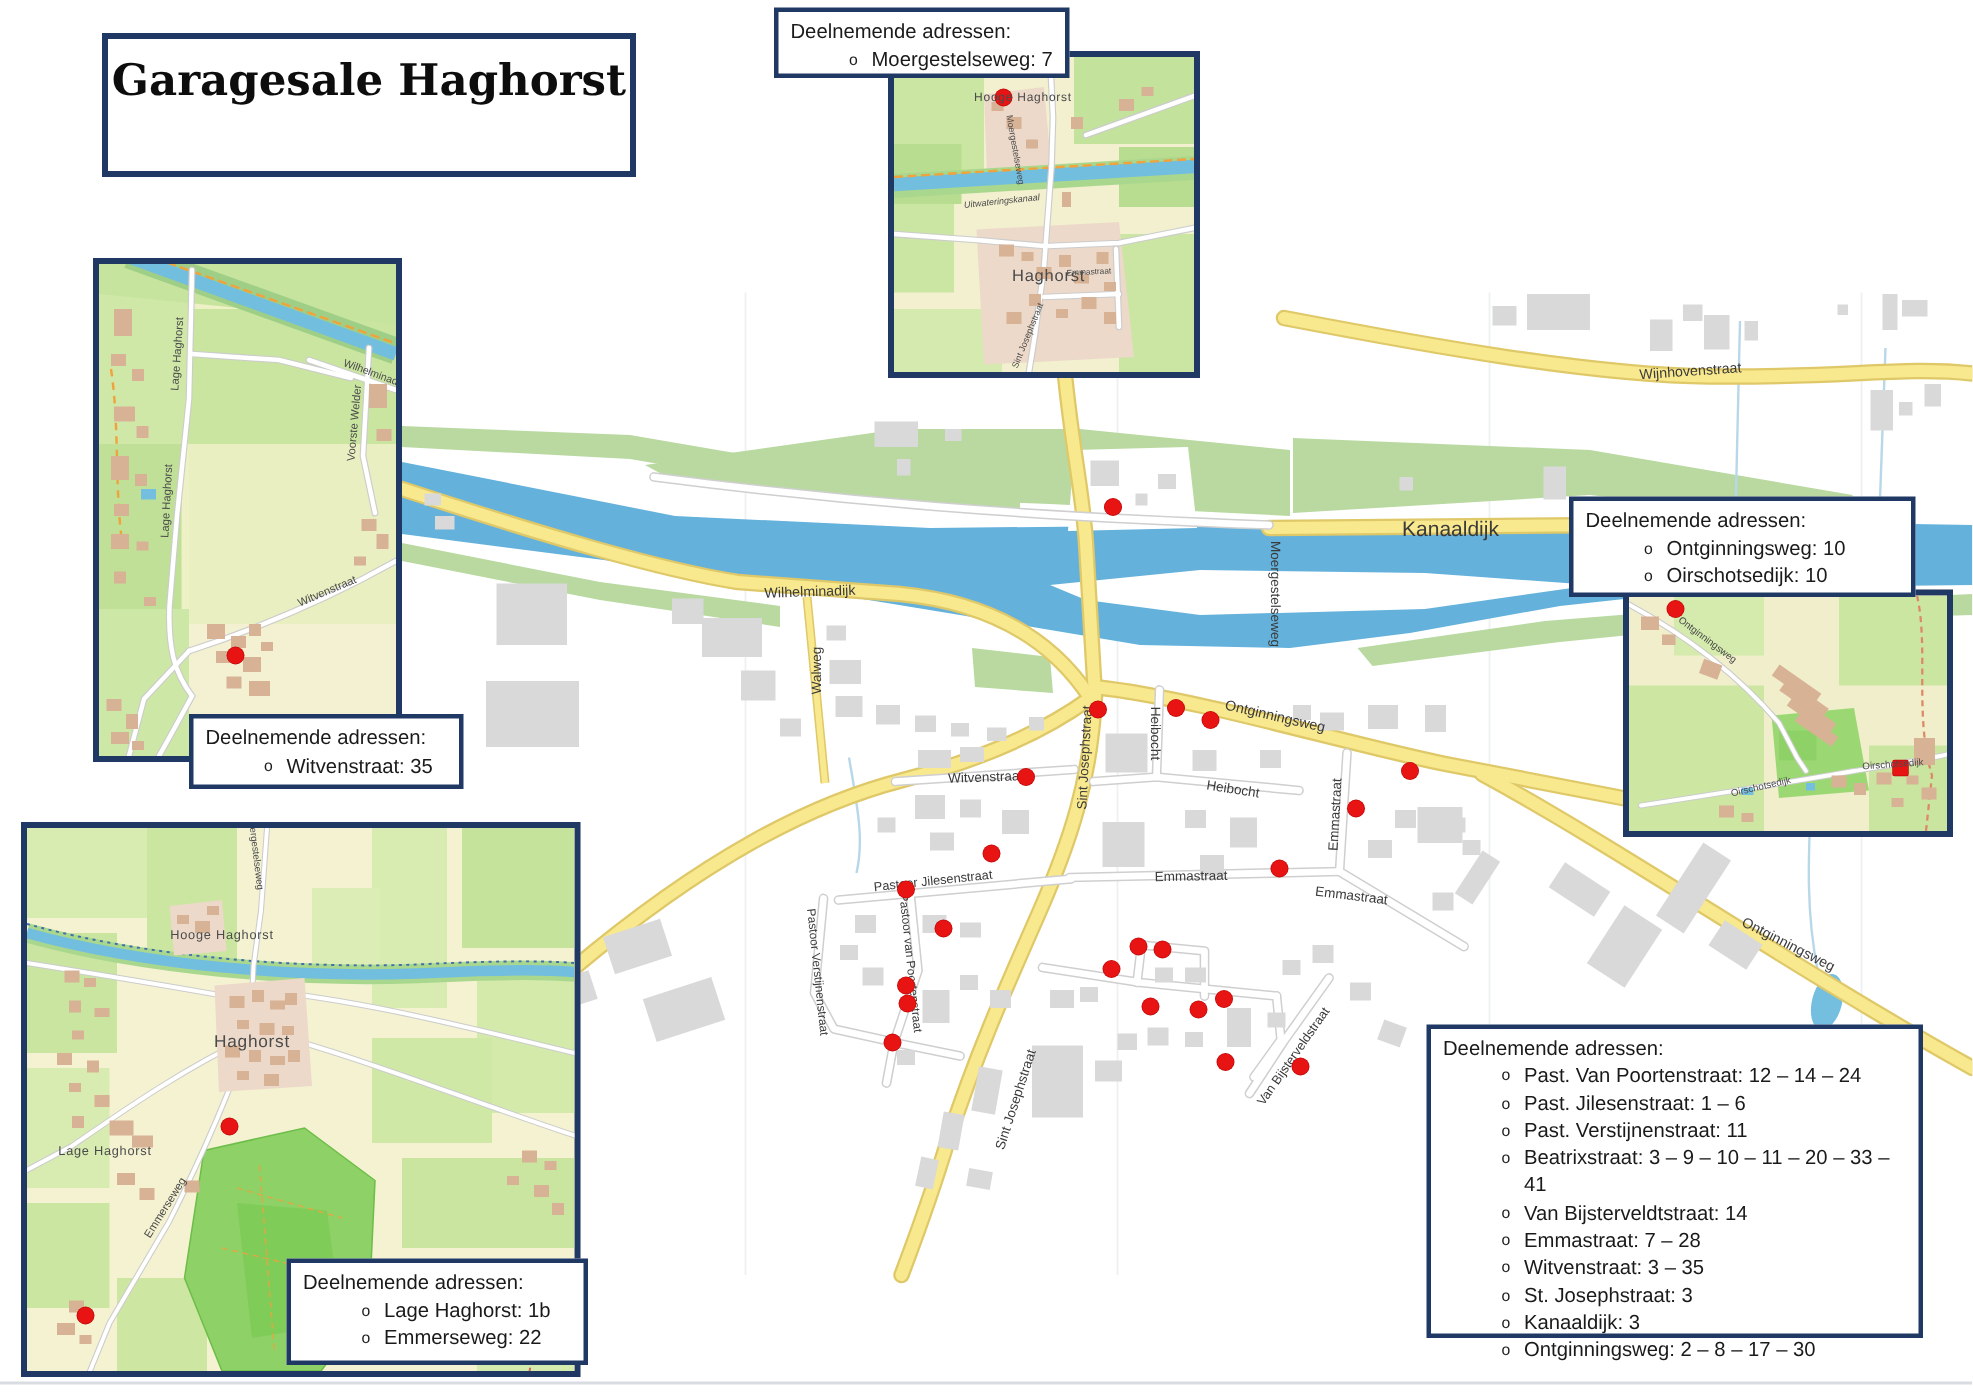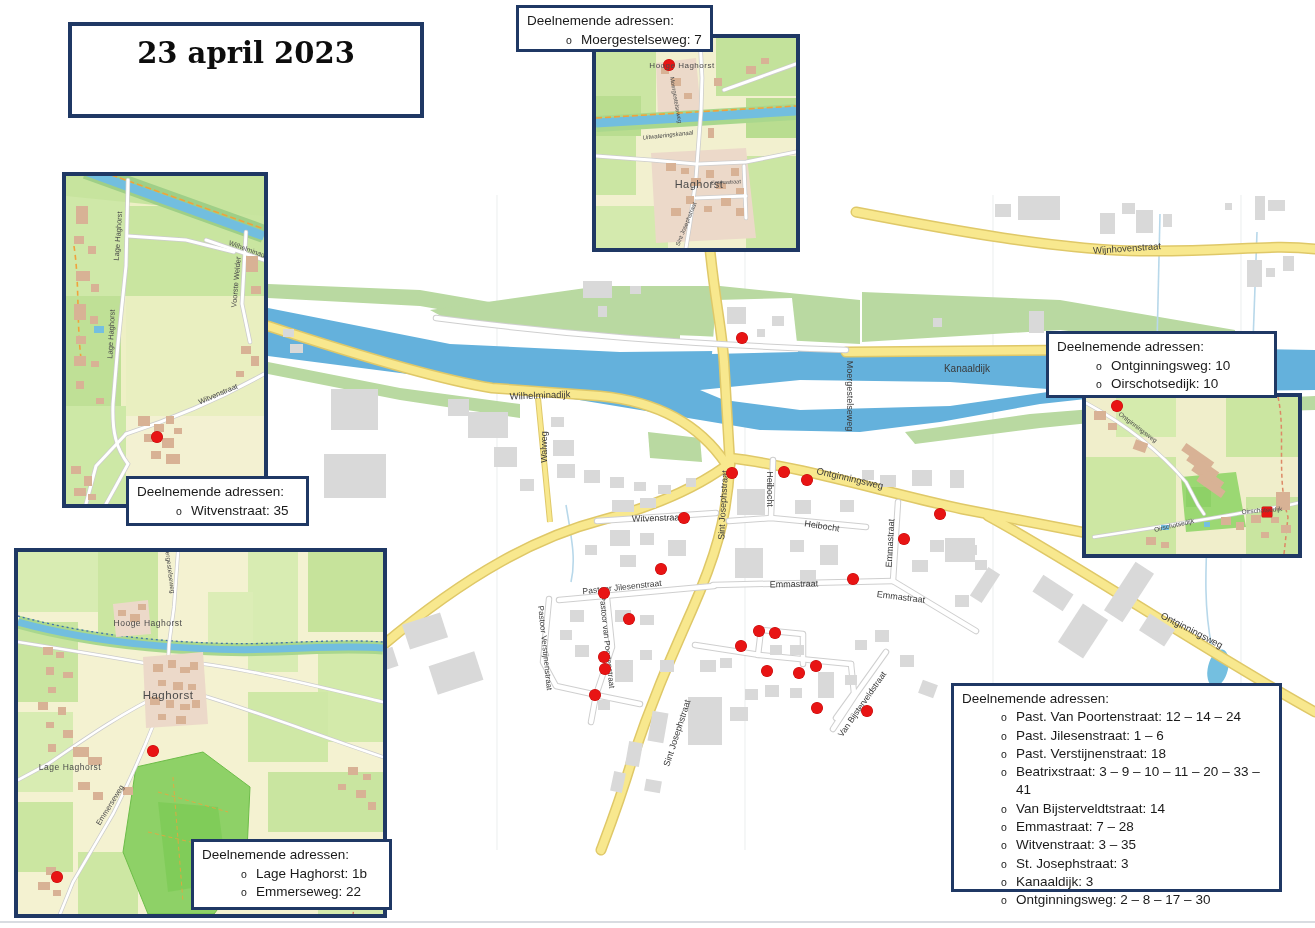--- a/index.html
+++ b/index.html
@@ -222,21 +222,21 @@
       <rect x="1142" y="620" width="30" height="20" transform="rotate(33 1157 630)"></rect>
       <rect x="1188" y="688" width="26" height="40" transform="rotate(30 1201 708)"></rect>
       <rect x="978" y="568" width="14" height="34" transform="rotate(33 985 585)"></rect>
       <rect x="945" y="538" width="30" height="24"></rect>
     </g>
   </svg>
 
   <div class="street-labels">
     <span class="slabel" style="left:1127px;top:248px;font-size:9.5px;transform:translate(-50%,-50%) rotate(-4deg)">Wijnhovenstraat</span>
     <span class="slabel" style="left:540px;top:395px;font-size:9.5px;transform:translate(-50%,-50%) rotate(-2deg)">Wilhelminadijk</span>
-    <span class="slabel" style="left:967px;top:368px;font-size:10px;transform:translate(-50%,-50%)">Kanaaldijk</span>
+    <span class="slabel" style="left:967px;top:352px;font-size:14px;transform:translate(-50%,-50%)">Kanaaldijk</span>
     <span class="slabel" style="left:850px;top:396px;font-size:9px;transform:translate(-50%,-50%) rotate(90deg)">Moergestelseweg</span>
     <span class="slabel" style="left:544px;top:447px;font-size:9px;transform:translate(-50%,-50%) rotate(-90deg)">Walweg</span>
     <span class="slabel" style="left:657px;top:518px;font-size:9px;transform:translate(-50%,-50%) rotate(-2deg)">Witvenstraat</span>
     <span class="slabel" style="left:723px;top:505px;font-size:9px;transform:translate(-50%,-50%) rotate(-87deg)">Sint Josephstraat</span>
     <span class="slabel" style="left:677px;top:733px;font-size:9px;transform:translate(-50%,-50%) rotate(-72deg)">Sint Josephstraat</span>
     <span class="slabel" style="left:770px;top:489px;font-size:9px;transform:translate(-50%,-50%) rotate(90deg)">Heibocht</span>
     <span class="slabel" style="left:822px;top:526px;font-size:9px;transform:translate(-50%,-50%) rotate(9deg)">Heibocht</span>
     <span class="slabel" style="left:850px;top:478px;font-size:9.5px;transform:translate(-50%,-50%) rotate(13deg)">Ontginningsweg</span>
     <span class="slabel" style="left:1192px;top:630px;font-size:9.5px;transform:translate(-50%,-50%) rotate(27deg)">Ontginningsweg</span>
     <span class="slabel" style="left:794px;top:584px;font-size:9px;transform:translate(-50%,-50%) rotate(-1deg)">Emmastraat</span>
@@ -548,21 +548,21 @@
         <rect x="118" y="125" width="6" height="5" fill="#74bfe0"></rect>
     </svg>
     <span class="ilabel" style="left:52px;top:30px;font-size:6.5px;transform:translate(-50%,-50%) rotate(37deg)">Ontginningsweg</span>
     <span class="ilabel" style="left:88px;top:128px;font-size:6.5px;transform:translate(-50%,-50%) rotate(-13deg)">Oirschotsedijk</span>
     <span class="ilabel" style="left:176px;top:113px;font-size:6.5px;transform:translate(-50%,-50%) rotate(-4deg)">Oirschotsedijk</span>
   <div class="marker" style="left: 31px; top: 9px;"></div>
       <div class="marker sq" style="left: 181px; top: 115px;"></div>
     </div>
 
   <div class="title-box">
-    <div>23 april 2023</div>
+    <div>Garagesale Haghorst</div>
   </div>
 
   <div class="callout" style="left:516px;top:5px;width:197px;height:47px;">
     <div class="heading">Deelnemende adressen:</div>
     <div class="item">
       <span class="bullet">o</span>
       <span>Moergestelseweg: 7</span>
     </div>
   </div>
 
@@ -603,21 +603,21 @@
     <div class="item">
         <span class="bullet">o</span>
         <span>Past. Van Poortenstraat: 12 – 14 – 24</span>
       </div>
     <div class="item">
         <span class="bullet">o</span>
         <span>Past. Jilesenstraat: 1 – 6</span>
       </div>
     <div class="item">
         <span class="bullet">o</span>
-        <span>Past. Verstijnenstraat: 18</span>
+        <span>Past. Verstijnenstraat: 11</span>
       </div>
     <div class="item">
         <span class="bullet">o</span>
         <span>Beatrixstraat: 3 – 9 – 10 – 11 – 20 – 33 – 41</span>
       </div>
     <div class="item">
         <span class="bullet">o</span>
         <span>Van Bijsterveldtstraat: 14</span>
       </div>
     <div class="item">

